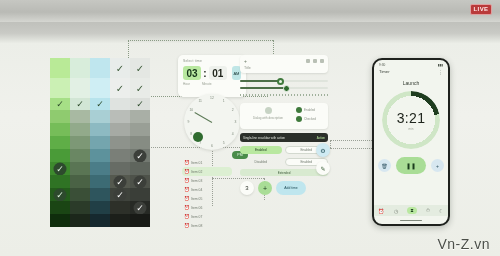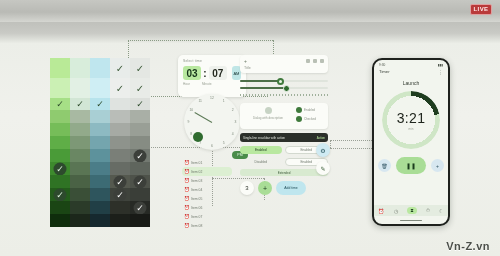--- a/index.html
+++ b/index.html
@@ -12,21 +12,21 @@
   #stage { position:absolute; inset:0; overflow:hidden;
     background: linear-gradient(180deg,#cfd0cb 0%,#babbb6 6%,#c9cac5 13%, #eceee8 17%, #f0f1ec 45%, #eceee7 100%);
   }
   
   .topband { position:absolute; left:0; top:0; width:500px; height:22px;
     background:linear-gradient(180deg,#c6c7c2 0%, #b9bab5 55%, #d5d6d1 100%); }
   .live-badge { position:absolute; right:8px; top:4px; width:22px; height:11px;
     background:#b93a3a; border:1px solid #e0a0a0; border-radius:2px;
     color:#ffe9e9; font-size:6px; line-height:9px; text-align:center; letter-spacing:.4px; font-weight:bold;}
   .watermark { position:absolute; right:10px; bottom:4px; color:#4b4f49;
-    font-size:11px; font-weight:bold; letter-spacing:.5px; text-shadow:0 1px 0 #fff;margin-left:46px;}
+    font-size:14px; font-weight:normal; letter-spacing:.5px; text-shadow:0 1px 0 #fff;margin-left:46px;}
 
   
   .dline { position:absolute; }
   .dline.h { border-top:1px dotted #8a9b85; height:0; }
   .dline.v { border-left:1px dotted #8a9b85; width:0; }
   .dline.grey.h { border-top-color:#9aa096; }
   .dline.grey.v { border-left-color:#9aa096; }
 
   
   #palette { position:absolute; left:50px; top:58px; width:100px; }
@@ -311,21 +311,21 @@
       <div class="swatch" style="background:#1c1f1a"></div>
       <div class="swatch" style="background:#181a16"></div>
     </div>
   </div>
 
   <div class="card" id="clock-card">
     <div class="cc-label">Select time</div>
     <div class="time-row">
       <div class="time-box">03</div>
       <div class="colon">:</div>
-      <div class="time-box alt">07</div>
+      <div class="time-box alt">01</div>
       <div class="ampm">AM</div>
     </div>
     <div class="sub-row">
       <span>Hour</span>
       <span>Minute</span>
     </div>
   </div>
 
   <div id="dial-wrap">
     <div id="dial"></div>

